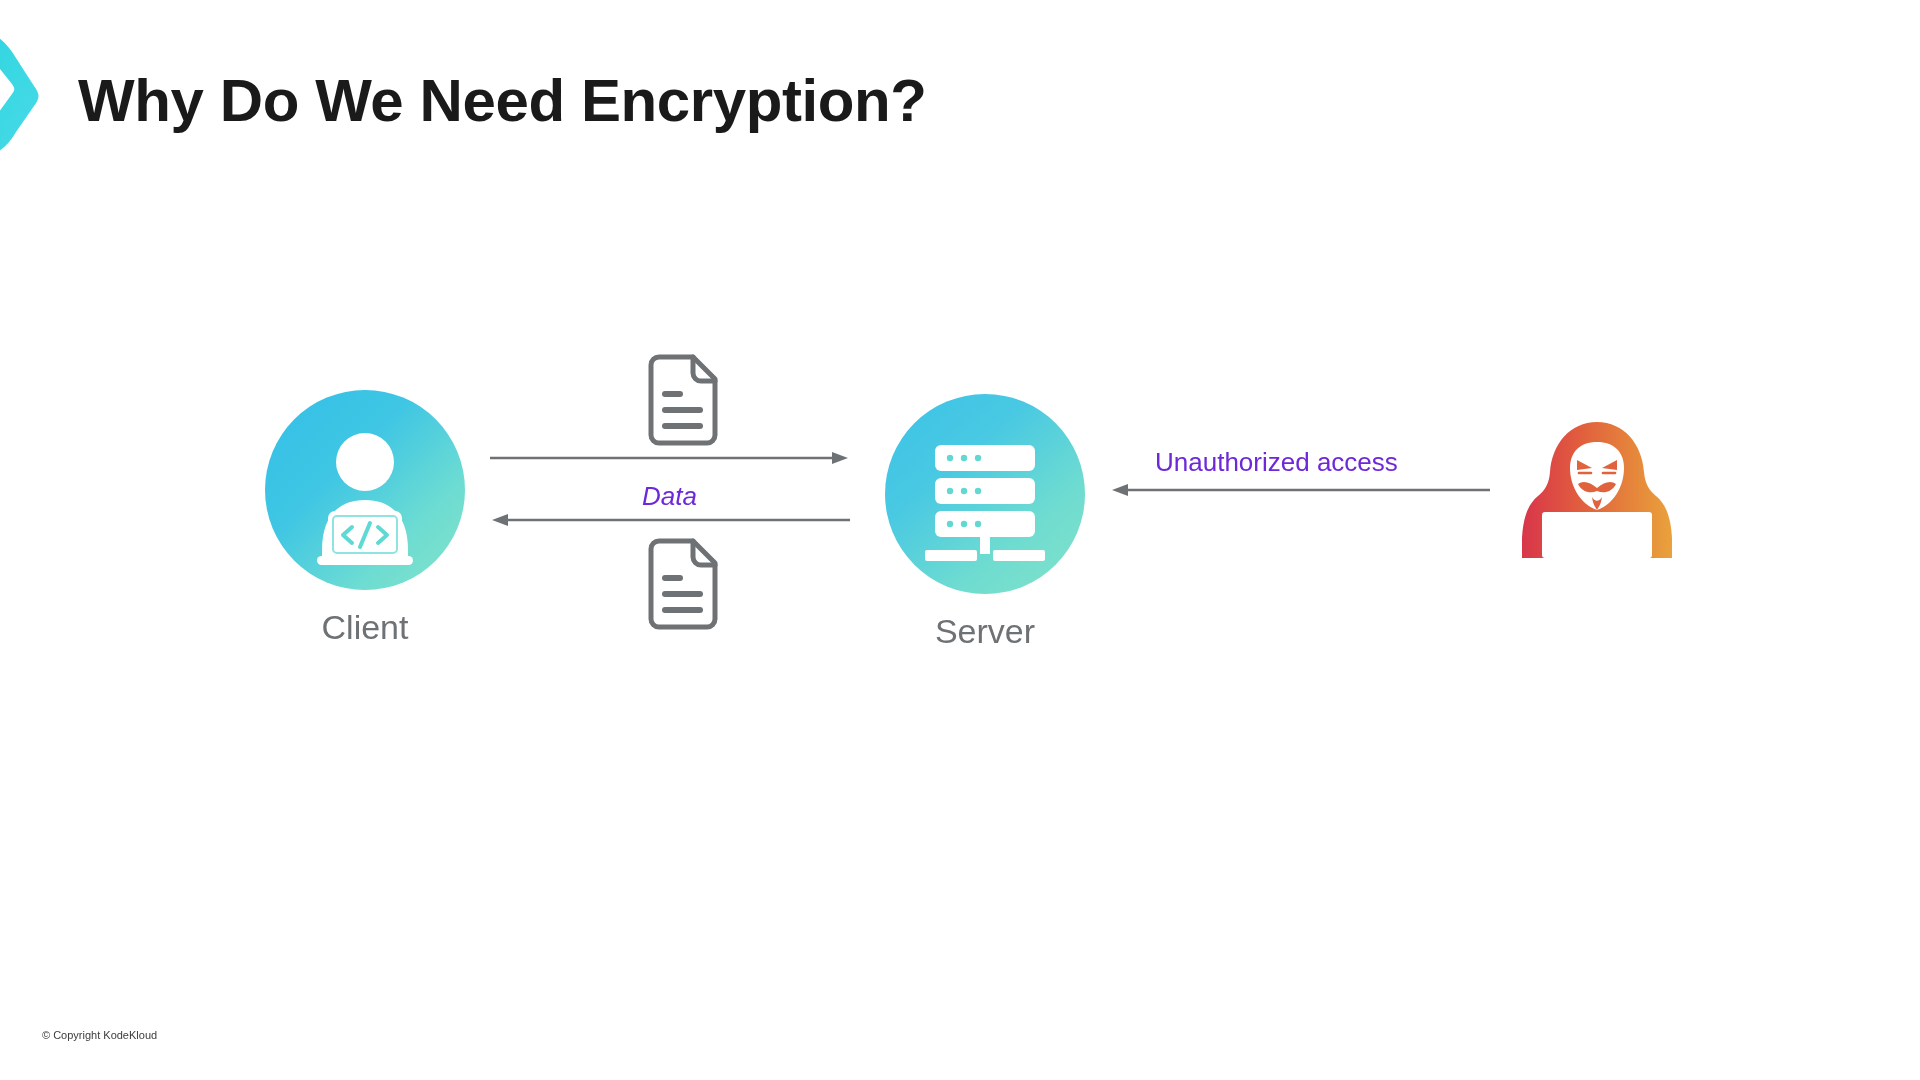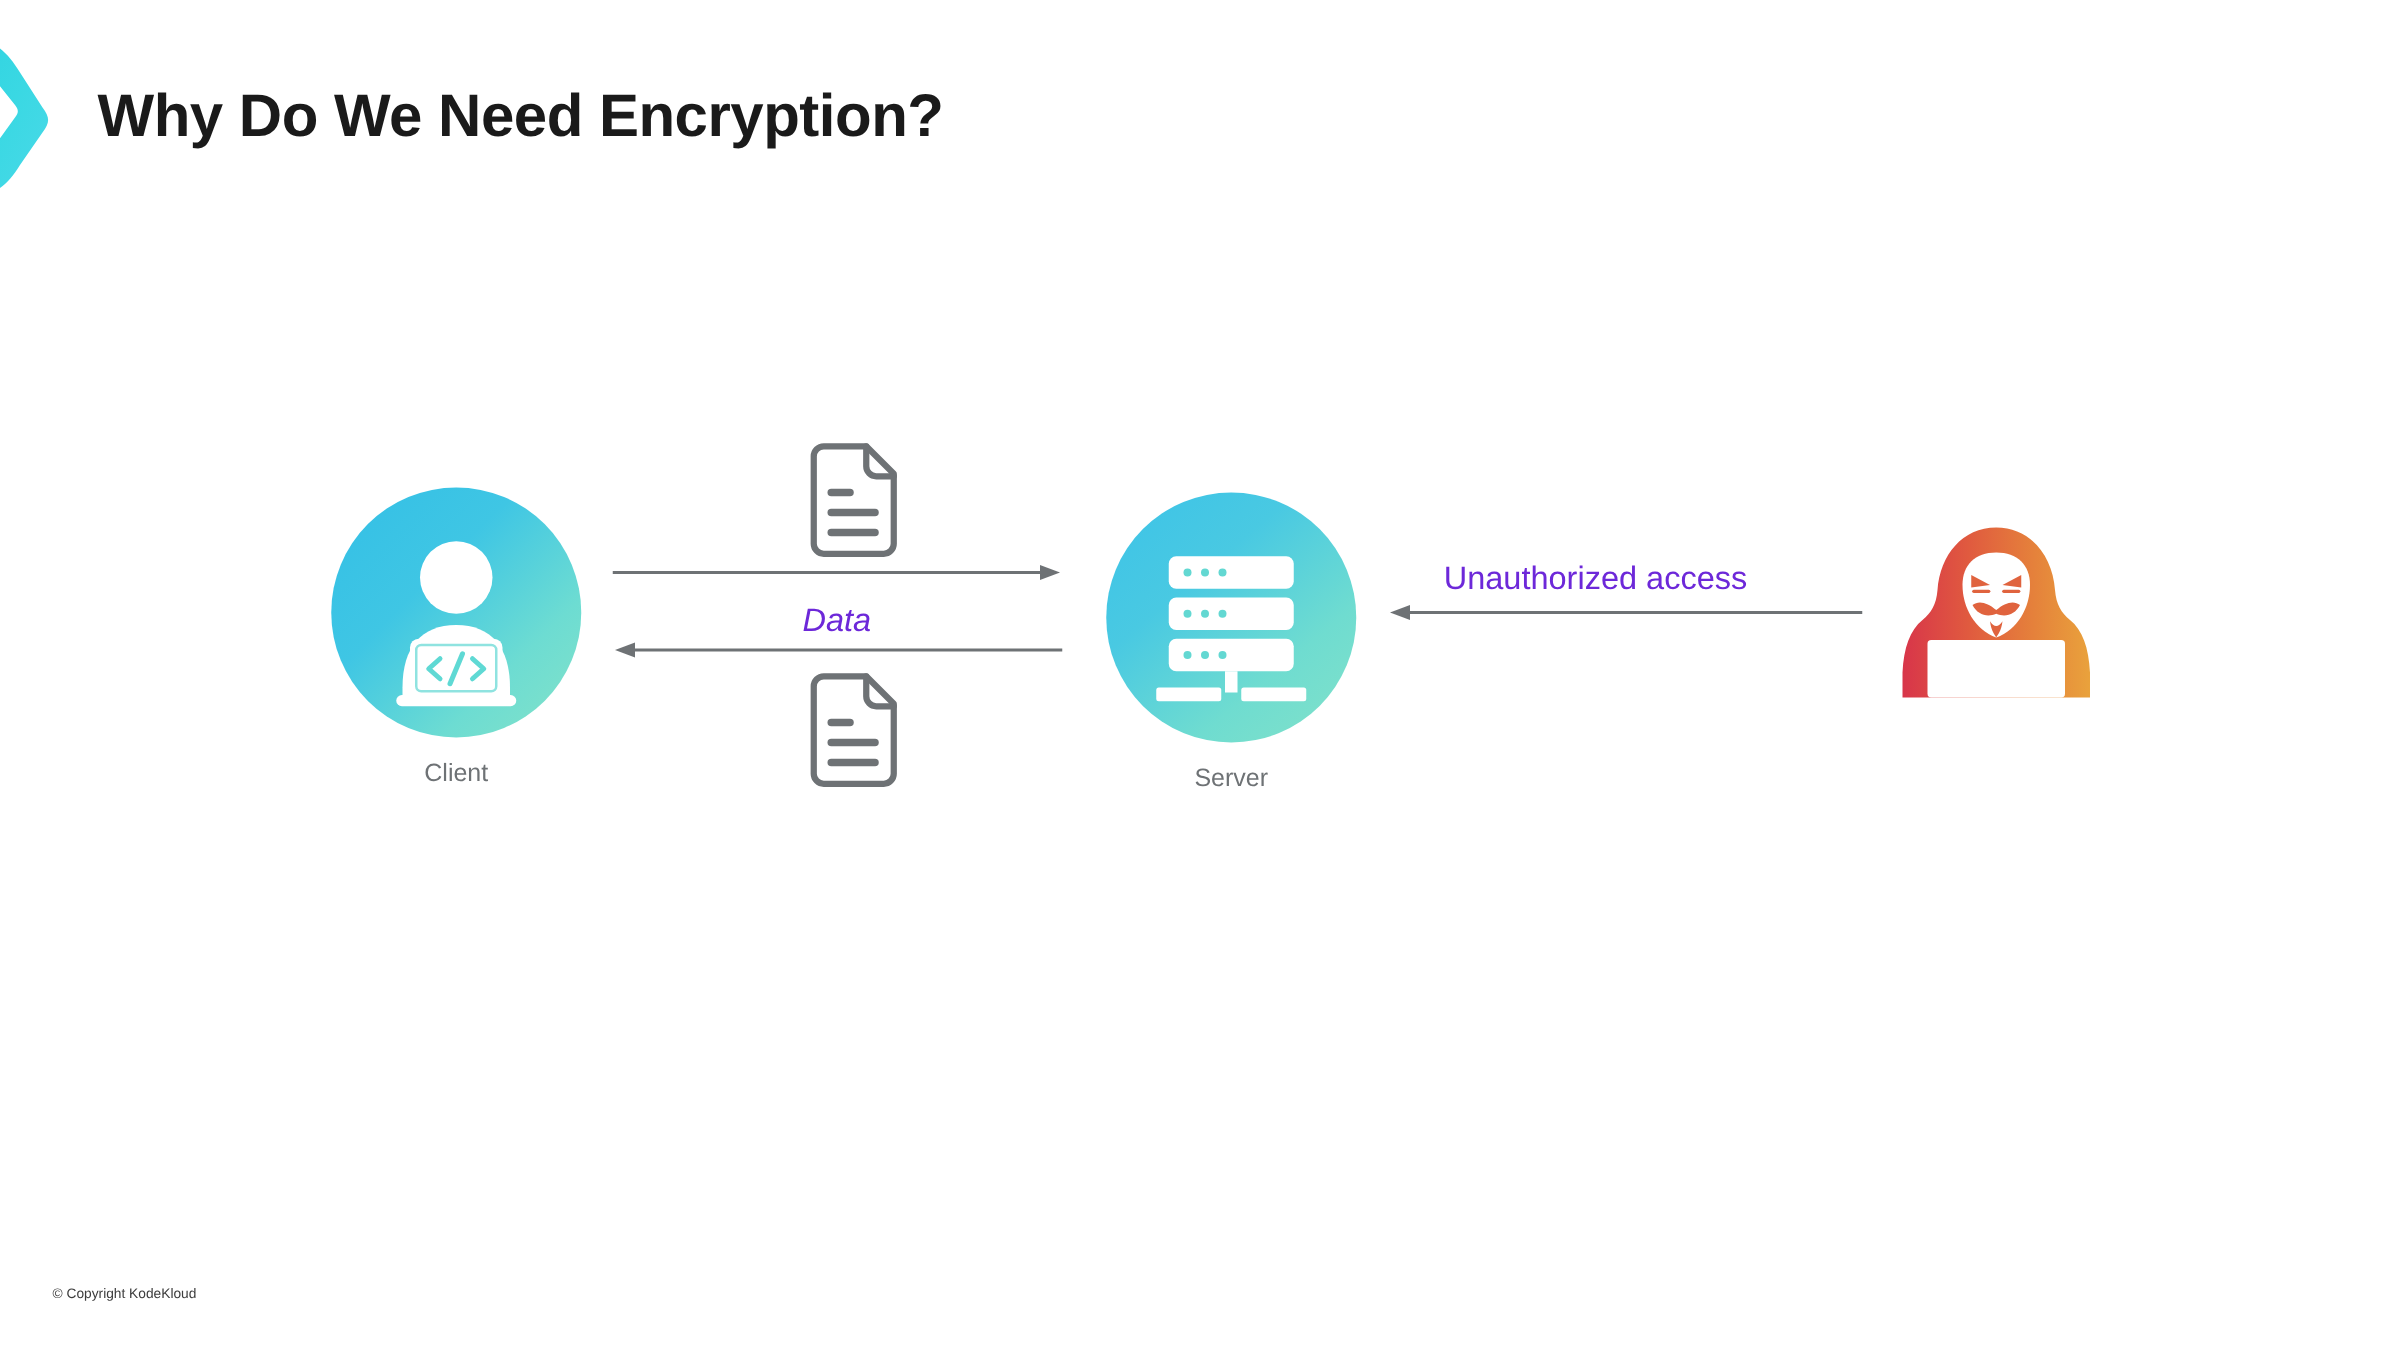--- a/index.html
+++ b/index.html
@@ -24,21 +24,21 @@
     top: 28px;
     width: 78px;
     height: 130px;
   }
 
   
   .slide-title {
     position: absolute;
     left: 78px;
     top: 66px;
-    font-size: 48px;
+    font-size: 60px;
     font-weight: bold;
     color: #1a1a1a;
     letter-spacing: -0.4px;
     white-space: nowrap;
   }
 
   
   .diagram {
     position: absolute;
     left: 0;
@@ -62,21 +62,21 @@
 
   .node-circle.client {
     background: linear-gradient(135deg, #33bfe6 0%, #3fc6e4 38%, #6ddcd2 72%, #84e3c8 100%);
   }
   .node-circle.server {
     background: linear-gradient(140deg, #3cc3e8 0%, #49c9e2 35%, #6fdcd0 70%, #82e2c9 100%);
   }
 
   .node-label {
     margin-top: 18px;
-    font-size: 20px;
+    font-size: 34px;
     color: #6e7275;
     font-family: "Liberation Sans", "DejaVu Sans", sans-serif;
   }
 
   
   #node-client { left: 265px; top: 390px; width: 200px; }
   
   #node-server { left: 885px; top: 394px; width: 200px; }
 
   

